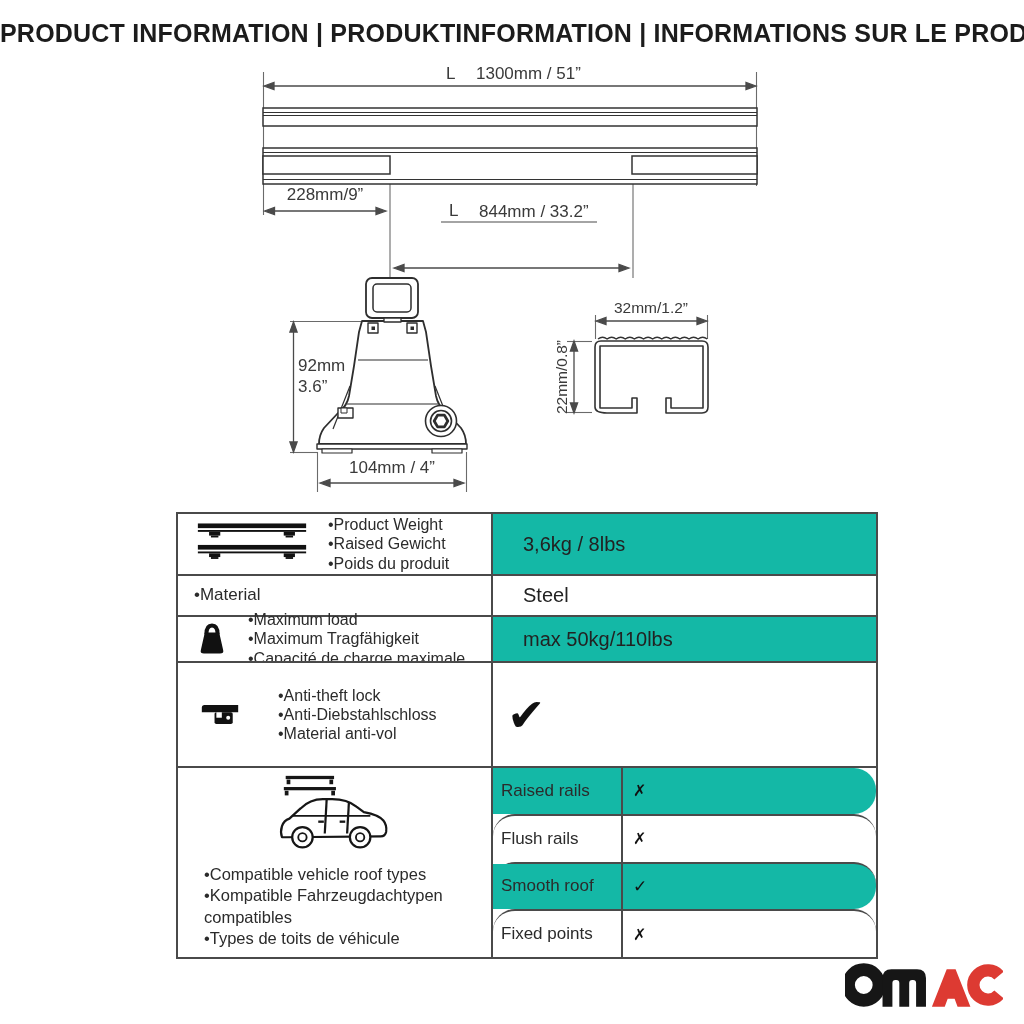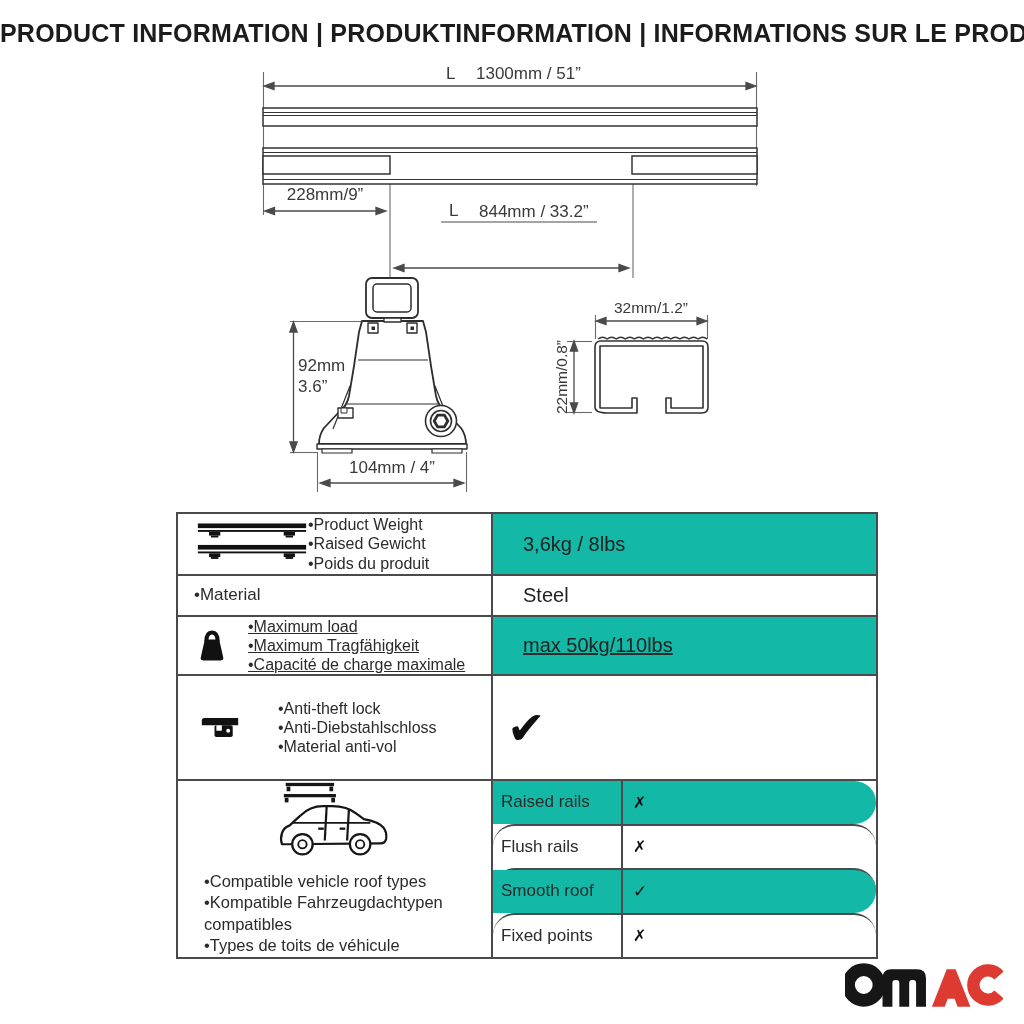--- a/index.html
+++ b/index.html
@@ -10,30 +10,30 @@
        font-size:25px;font-weight:bold;letter-spacing:.2px;color:#1c1c1c;white-space:nowrap;}
   
   #diagram{position:absolute;top:0;left:0;}
   #diagram text{font-family:"Liberation Sans",sans-serif;fill:#3a3a3a;font-size:17px;}
   #diagram .sm{font-size:15.5px;}
   
   #spec{position:absolute;left:176px;top:512px;width:702px;height:447px;
         border:2px solid #4a4a4a;box-sizing:border-box;display:flex;flex-direction:column;background:#fff;}
   .trow{display:flex;box-sizing:border-box;}
   .trow + .trow{border-top:2px solid #4a4a4a;}
-  .r0{height:60px;} .r1{height:41px;} .r2{height:59px;text-decoration:underline;} .r3{height:105px;} .r4{flex:1;}
+  .r0{height:60px;} .r1{height:41px;} .r2{height:46px;} .r3{height:105px;} .r4{flex:1;}
   .lcell{width:313px;box-sizing:border-box;display:flex;align-items:center;background:#fff;}
   .vcell{flex:1;border-left:2px solid #4a4a4a;box-sizing:border-box;display:flex;align-items:center;
          padding-left:30px;font-size:20px;color:#222;}
   .alt{background:#14b8a6;}
   .lbls{font-size:16px;line-height:1.19;color:#2b2b2b;}
   .lbls.big{font-size:16.5px;line-height:1.3;}
   .mat{font-size:17px;padding-left:16px;}
   .bigcheck{font-family:"DejaVu Sans",sans-serif;font-size:46px;padding-left:14px;color:#111;}
-  .carcell{flex-direction:column;align-items:stretch;justify-content:flex-start;}
+  .carcell{flex-direction:column;align-items:stretch;justify-content:flex-start;padding-top:6px;}
   .caricon{align-self:center;}
   .carlbls{margin-top:10px;padding-left:26px;}
   .subcol{flex:1;display:flex;flex-direction:column;border-left:2px solid #4a4a4a;box-sizing:border-box;}
   .subrow{flex:1;display:flex;box-sizing:border-box;border-radius:22px;}
   .subrow + .subrow{border-top:2px solid #4a4a4a;}
   .slabel{width:130px;border-right:2px solid #4a4a4a;box-sizing:border-box;display:flex;
           align-items:center;padding-left:8px;font-size:17px;color:#2b2b2b;}
   .smark{flex:1;display:flex;align-items:center;padding-left:10px;
          font-family:"DejaVu Sans",sans-serif;color:#111;}
   .smark.x{font-size:16px;font-weight:bold;}
@@ -141,21 +141,21 @@
     <text x="298" y="371">92mm</text>
     <text x="298" y="392">3.6”</text>
     <text x="392" y="473" text-anchor="middle">104mm / 4”</text>
     <text x="651" y="313" text-anchor="middle" class="sm">32mm/1.2”</text>
     <text x="562" y="382" text-anchor="middle" class="sm" transform="rotate(-90 562 377)">22mm/0.8”</text>
   </svg>
 
   <div id="spec">
 
     <div class="trow r0">
-      <div class="lcell" style="padding-left:18px;">
+      <div class="lcell" style="padding-left:18px;gap:20px;">
         <svg class="icon" width="112" height="44" viewBox="0 0 120 46" fill="#111">
           <rect x="2" y="1" width="116" height="5"></rect>
             <rect x="2" y="8" width="116" height="2"></rect>
           <rect x="14" y="10" width="12" height="4"></rect>
             <rect x="16" y="14" width="8" height="2"></rect>
           <rect x="94" y="10" width="12" height="4"></rect>
             <rect x="96" y="14" width="8" height="2"></rect>
           <rect x="2" y="24" width="116" height="5"></rect>
             <rect x="2" y="31" width="116" height="2"></rect>
           <rect x="14" y="33" width="12" height="4"></rect>

